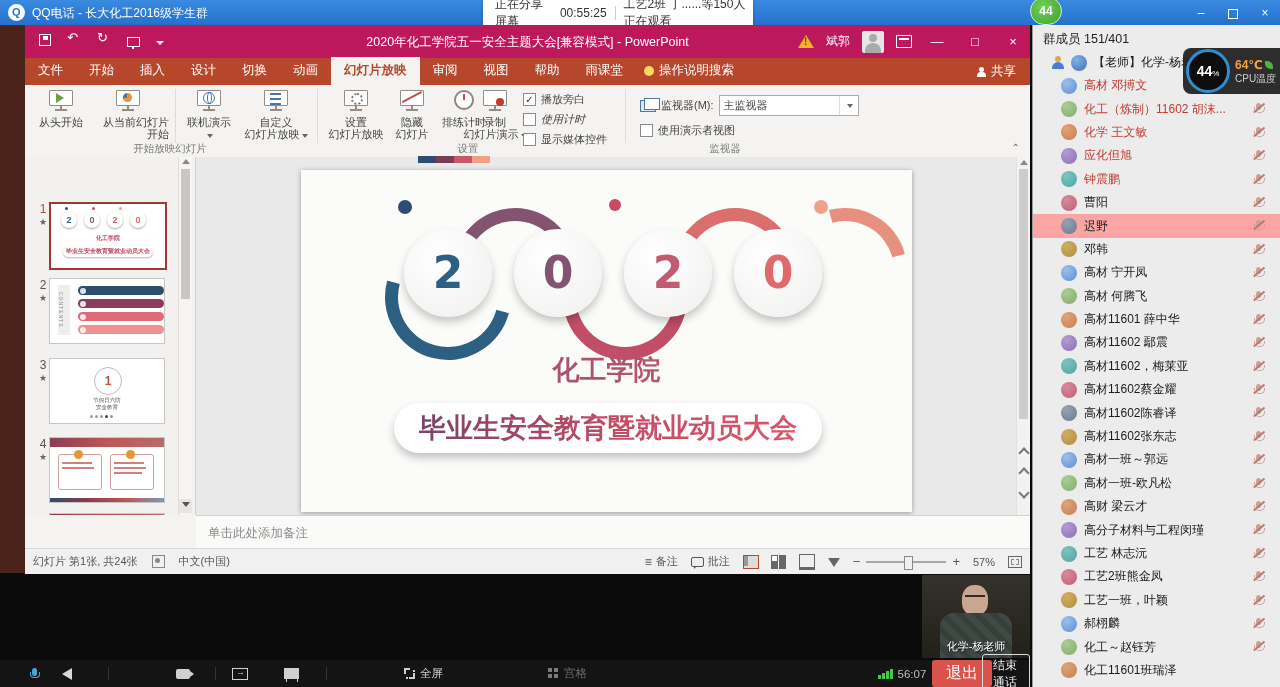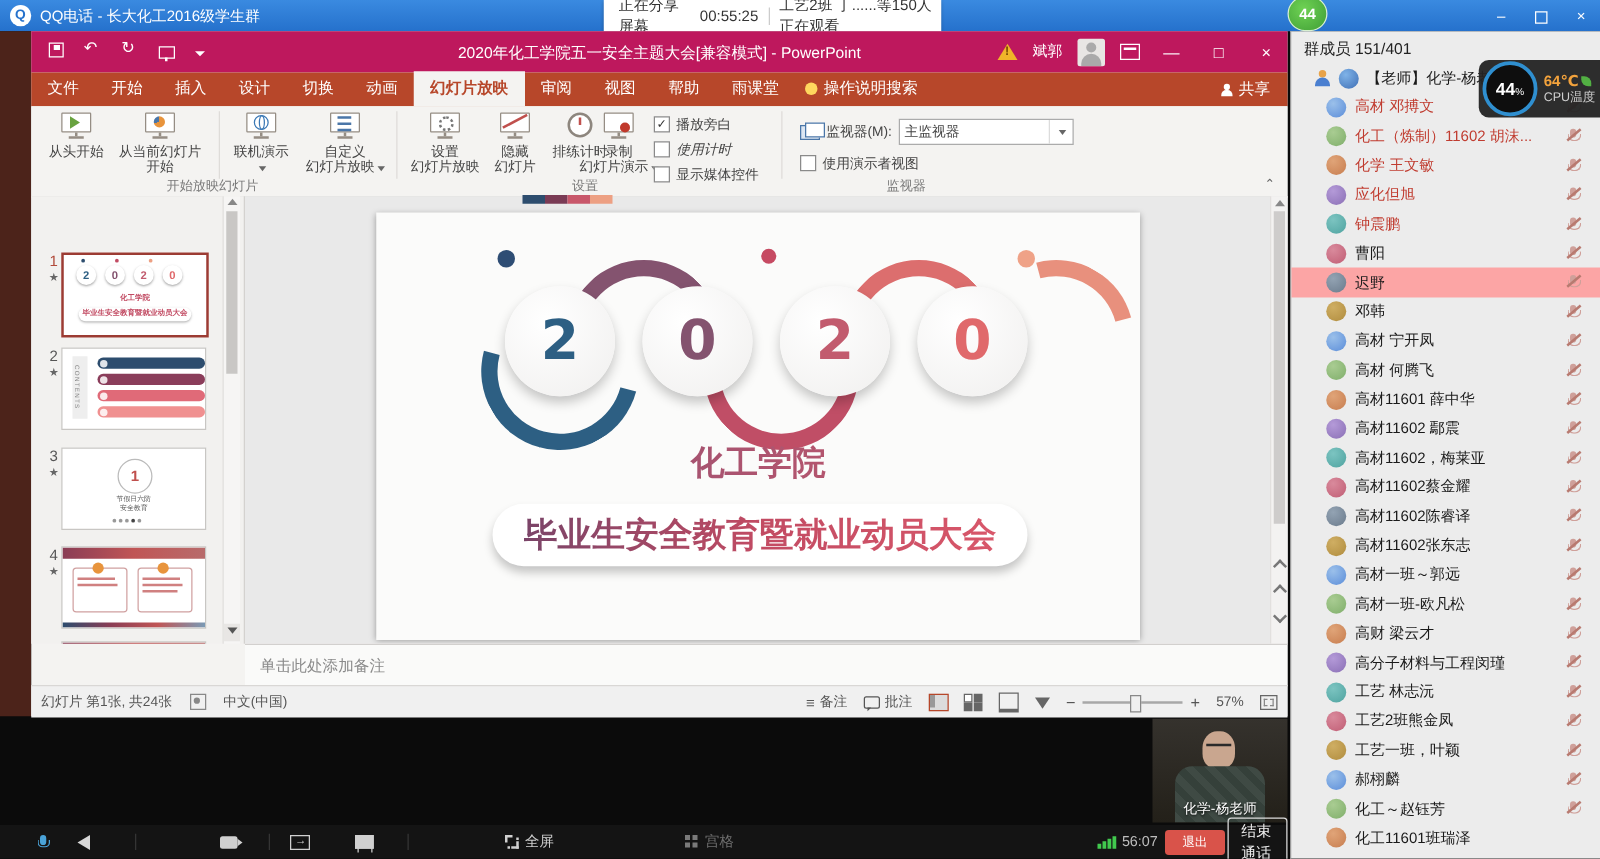--- a/index.html
+++ b/index.html
@@ -219,21 +219,21 @@
   .tb-easel::after{content:"";position:absolute;left:1px;top:9px;width:10px;height:4px;border-left:1px solid #d0d0d0;border-right:1px solid #d0d0d0;}
   .tb-expand{width:11px;height:11px;position:relative;}
   .tb-expand::before,.tb-expand::after{content:"";position:absolute;width:4px;height:4px;}
   .tb-expand::before{left:0;top:0;border-left:2px solid #d0d0d0;border-top:2px solid #d0d0d0;box-shadow:7px 0 0 -2px #d0d0d0,0 7px 0 -2px #d0d0d0;}
   .tb-expand::after{right:0;bottom:0;border-right:2px solid #d0d0d0;border-bottom:2px solid #d0d0d0;}
   .tb-grid{width:11px;height:11px;position:relative;}
   .tb-grid::before{content:"";position:absolute;left:0;top:0;width:4px;height:4px;background:#7a7a7a;box-shadow:6px 0 #7a7a7a,0 6px #7a7a7a,6px 6px #7a7a7a;}
   .cb-div{position:absolute;top:7px;width:1px;height:13px;background:#343434;}
   #signal{display:flex;align-items:flex-end;gap:1.5px;}
   #signal i{width:2.5px;background:#41c94e;display:block;}
-  #exit-btn{background:#d9534a;color:#fff;border-radius:3px;padding:3px 14px;font-size:10px;text-align:right;}
+  #exit-btn{background:#d9534a;color:#fff;border-radius:3px;padding:3px 14px;font-size:16px;text-align:right;}
   #endcall-btn{border:1px solid #dcdcdc;color:#f0f0f0;border-radius:3px;padding:2px 10px;font-size:12px;}
   .dim{color:#6f6f6f;}
 </style>
 </head>
 <body>
 
 <div id="screen">
 
   <div id="qq-bar">
     <div id="qq-icon"></div>
@@ -310,21 +310,21 @@
     <div id="ribbon">
       <div class="rbtn" style="left:10px;width:52px;">
         <div class="bicon">
             <div class="scr"></div>
             <div class="g-play"></div>
             <div class="stand"></div>
             <div class="base"></div>
           </div>
         <span class="lbl">从头开始</span>
       </div>
-      <div class="rbtn" style="left:62px;width:82px;">
+      <div class="rbtn" style="left:62px;width:82px;text-align:right;">
         <div class="bicon">
             <div class="scr"></div>
             <div class="g-pie"></div>
             <div class="stand"></div>
             <div class="base"></div>
           </div>
         <span class="lbl">从当前幻灯片</span>
           <span class="lbl">开始</span>
       </div>
       <div class="rgroup-sep" style="left:150px;"></div>

